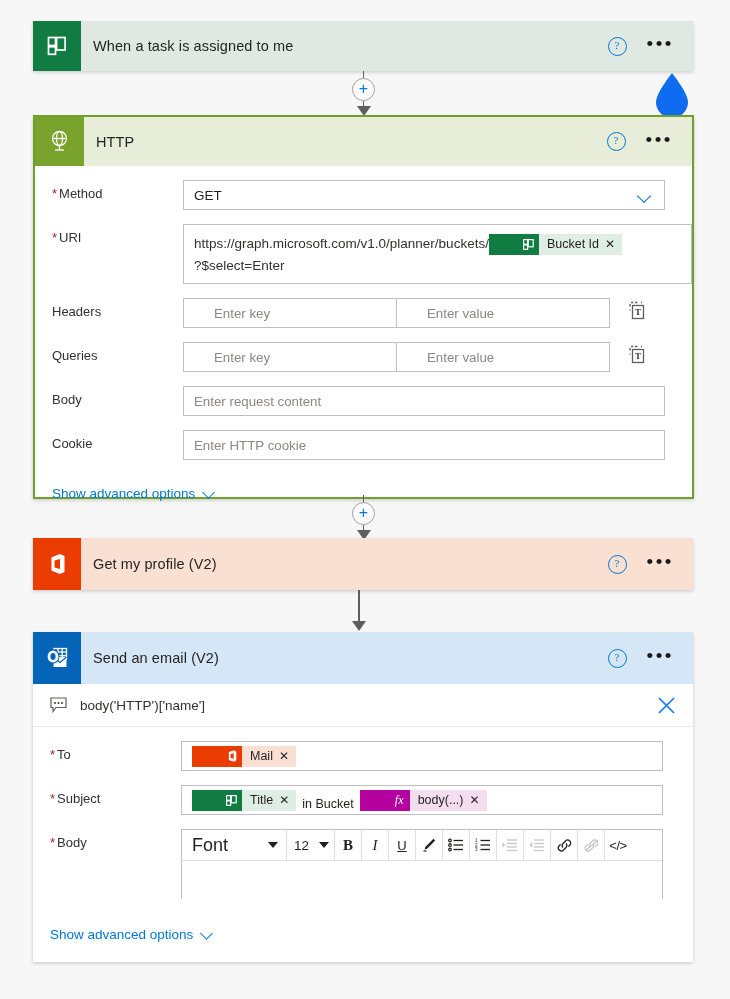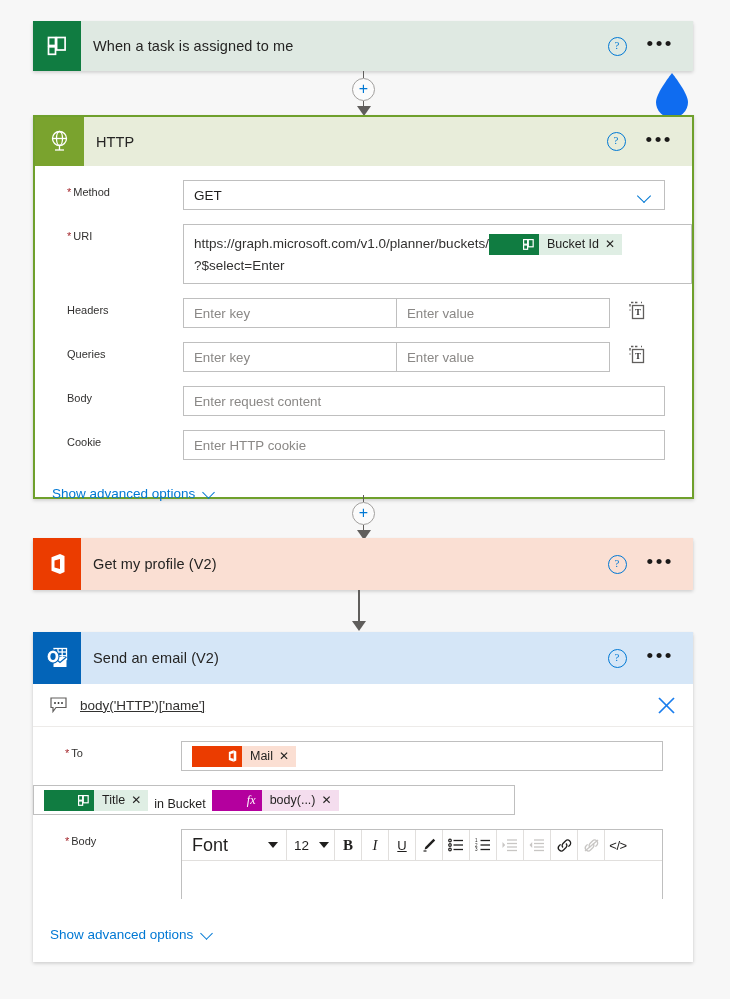--- a/index.html
+++ b/index.html
@@ -140,23 +140,23 @@
   
   .form-body { padding: 0; }
   .row {
     display: flex;
     align-items: flex-start;
     margin-top: 14px;
   }
   .row-label {
     width: 148px;
     flex: 0 0 148px;
-    padding-left: 32px;
+    padding-left: 17px;
     box-sizing: border-box;
-    font-size: 11px;
+    font-size: 13px;
     color: #323130;
     padding-top: 6px;
     white-space: nowrap;
   }
   .req-star { color: #a4262c; margin-right: 2px; }
   .field {
     border: 1px solid #bfbfbf;
     background: #fff;
     min-height: 30px;
     box-sizing: border-box;
@@ -220,21 +220,21 @@
   }
   .tok-green { background: #dfeee4; }
   .tok-green .tok-icon { background: #107c41; }
   .tok-orange { background: #fbdfd3; }
   .tok-orange .tok-icon { background: #eb3c00; }
   .tok-purple { background: #f4ddee; }
   .tok-purple .tok-icon { background: #b4009e; color: #fff; font-style: italic; font-family: "Liberation Serif", serif; font-size: 12px; }
 
   
   .kv { display: flex; }
-  .kv .field { width: 214px; }
+  .kv .field { width: 214px; padding-left: 20px; }
   .kv .field + .field { margin-left: -1px; }
   .txtmode-icon {
     margin-left: 18px;
     margin-top: 3px;
     width: 18px; height: 20px;
   }
 
   .field-wide { width: 482px; }
 
   .advanced {
@@ -265,21 +265,20 @@
     align-items: center;
     height: 42px;
     border-bottom: 1px solid #edebe9;
     padding: 0 17px;
   }
   .expr-icon { width: 17px; height: 16px; flex: 0 0 17px; }
   .expr-text {
     margin-left: 13px;
     font-size: 13.5px;
     color: #323130;
-    text-decoration: underline;
   }
   .expr-close {
     margin-left: auto;
     width: 19px; height: 19px;
   }
 
   
   #body-field {
     width: 482px;
     display: block;
@@ -577,20 +576,21 @@
                 <path d="M17 4 L21.5 6 L21.5 22 L17 24 Z" fill="#ffffff"></path>
               </svg>
             </span>
             <span class="tok-label">Mail</span>
             <span class="tok-x">✕</span>
           </span>
         </div>
       </div>
 
       <div class="row">
+        <div class="row-label"><span class="req-star">*</span><span>Subject</span></div>
         <div class="field field-wide">
           <span class="token tok-green" style="margin-left:10px;">
             <span class="tok-icon">
               <svg width="15" height="15" viewBox="0 0 26 26" aria-hidden="true">
                 <g fill="none" stroke="#ffffff" stroke-width="2.1">
                   <rect x="4.5" y="4.5" width="7" height="8"></rect>
                   <rect x="4.5" y="13.8" width="7" height="7.5"></rect>
                   <rect x="12.6" y="4.5" width="8.5" height="12.5"></rect>
                 </g>
               </svg>

